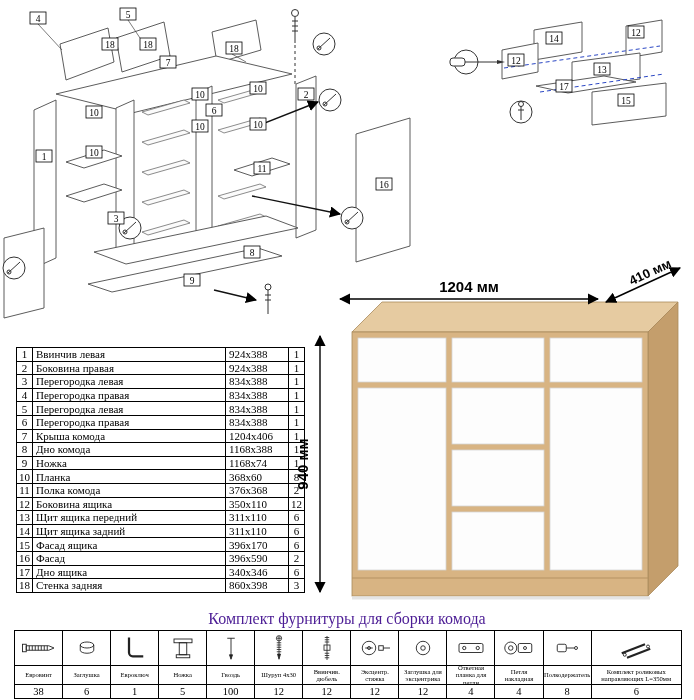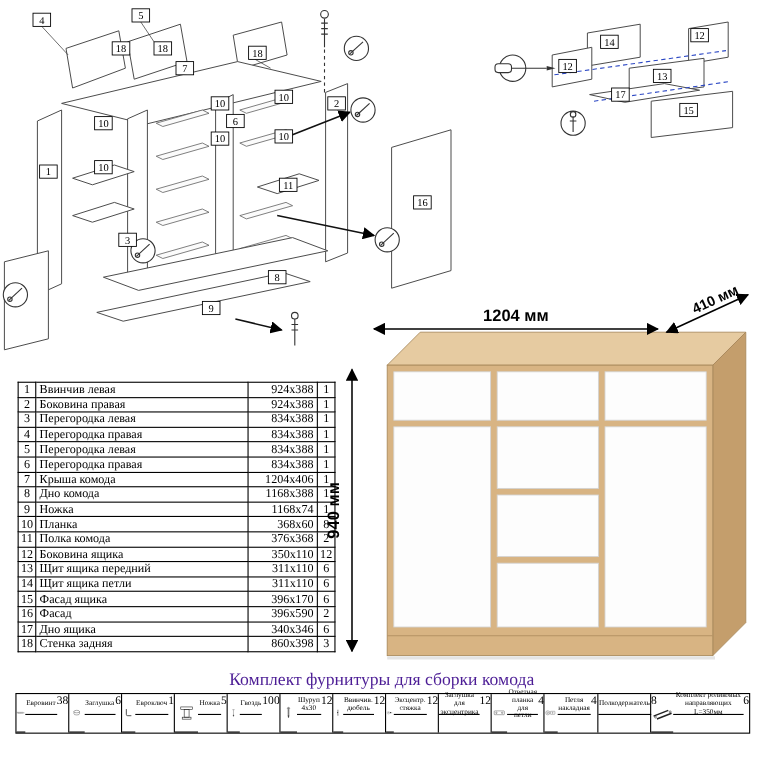--- a/index.html
+++ b/index.html
@@ -14,25 +14,25 @@
   .callout{fill:#fff;stroke:#333;stroke-width:1;}
   .screw{stroke:#333;stroke-width:1;fill:none;}
   .leader{stroke:#444;stroke-width:0.7;fill:none;}
   .boldarrow{stroke:#111;stroke-width:1.4;fill:none;}
   .bluedash{stroke:#2b47c4;stroke-width:1;fill:none;stroke-dasharray:4 3;}
 
   .parts-table{position:absolute;left:16px;top:347px;border-collapse:collapse;font-size:11px;color:#000;}
   .parts-table td{border:1px solid #000;padding:0 3px;height:12.6px;line-height:12px;white-space:nowrap;}
   .parts-table td.c{text-align:center;padding:0 2px;}
   .parts-table td.name{width:186px;}
-  .parts-table td.size{width:56px;text-align:right;}
+  .parts-table td.size{width:56px;text-align:left;}
 
   .hw-title{position:absolute;left:0;top:610px;width:694px;text-align:center;font-size:16px;color:#4c1d95;}
   .hw-table{position:absolute;left:14px;top:630px;width:666px;display:flex;border:1px solid #000;background:#fff;}
-  .hw-col{flex:1;min-width:0;display:flex;flex-direction:row;border-right:1px solid #000;font-family:Liberation Serif, serif;}
+  .hw-col{flex:1;min-width:0;display:flex;flex-direction:column;border-right:1px solid #000;font-family:Liberation Serif, serif;}
   .hw-col:last-child{flex:1.9;border-right:none;}
   .hw-icon-cell{height:34px;border-bottom:1px solid #000;display:flex;align-items:center;justify-content:center;overflow:hidden;}
   .hw-ic{width:44px;height:30px;}
   .hw-name{height:18px;border-bottom:1px solid #000;font-size:6.6px;line-height:1.08;text-align:center;display:flex;align-items:center;justify-content:center;padding:0 1px;}
   .hw-qty{height:13px;font-size:10.5px;text-align:center;line-height:13px;}
 </style>
 </head>
 <body>
 
 <svg id="artwork" viewBox="0 0 694 700">
@@ -472,21 +472,21 @@
 
       <tr>
         <td class="c">13</td>
         <td class="name">Щит ящика передний</td>
         <td class="size">311х110</td>
         <td class="c">6</td>
       </tr>
 
       <tr>
         <td class="c">14</td>
-        <td class="name">Щит ящика петли</td>
+        <td class="name">Щит ящика задний</td>
         <td class="size">311х110</td>
         <td class="c">6</td>
       </tr>
 
       <tr>
         <td class="c">15</td>
         <td class="name">Фасад ящика</td>
         <td class="size">396х170</td>
         <td class="c">6</td>
       </tr>

